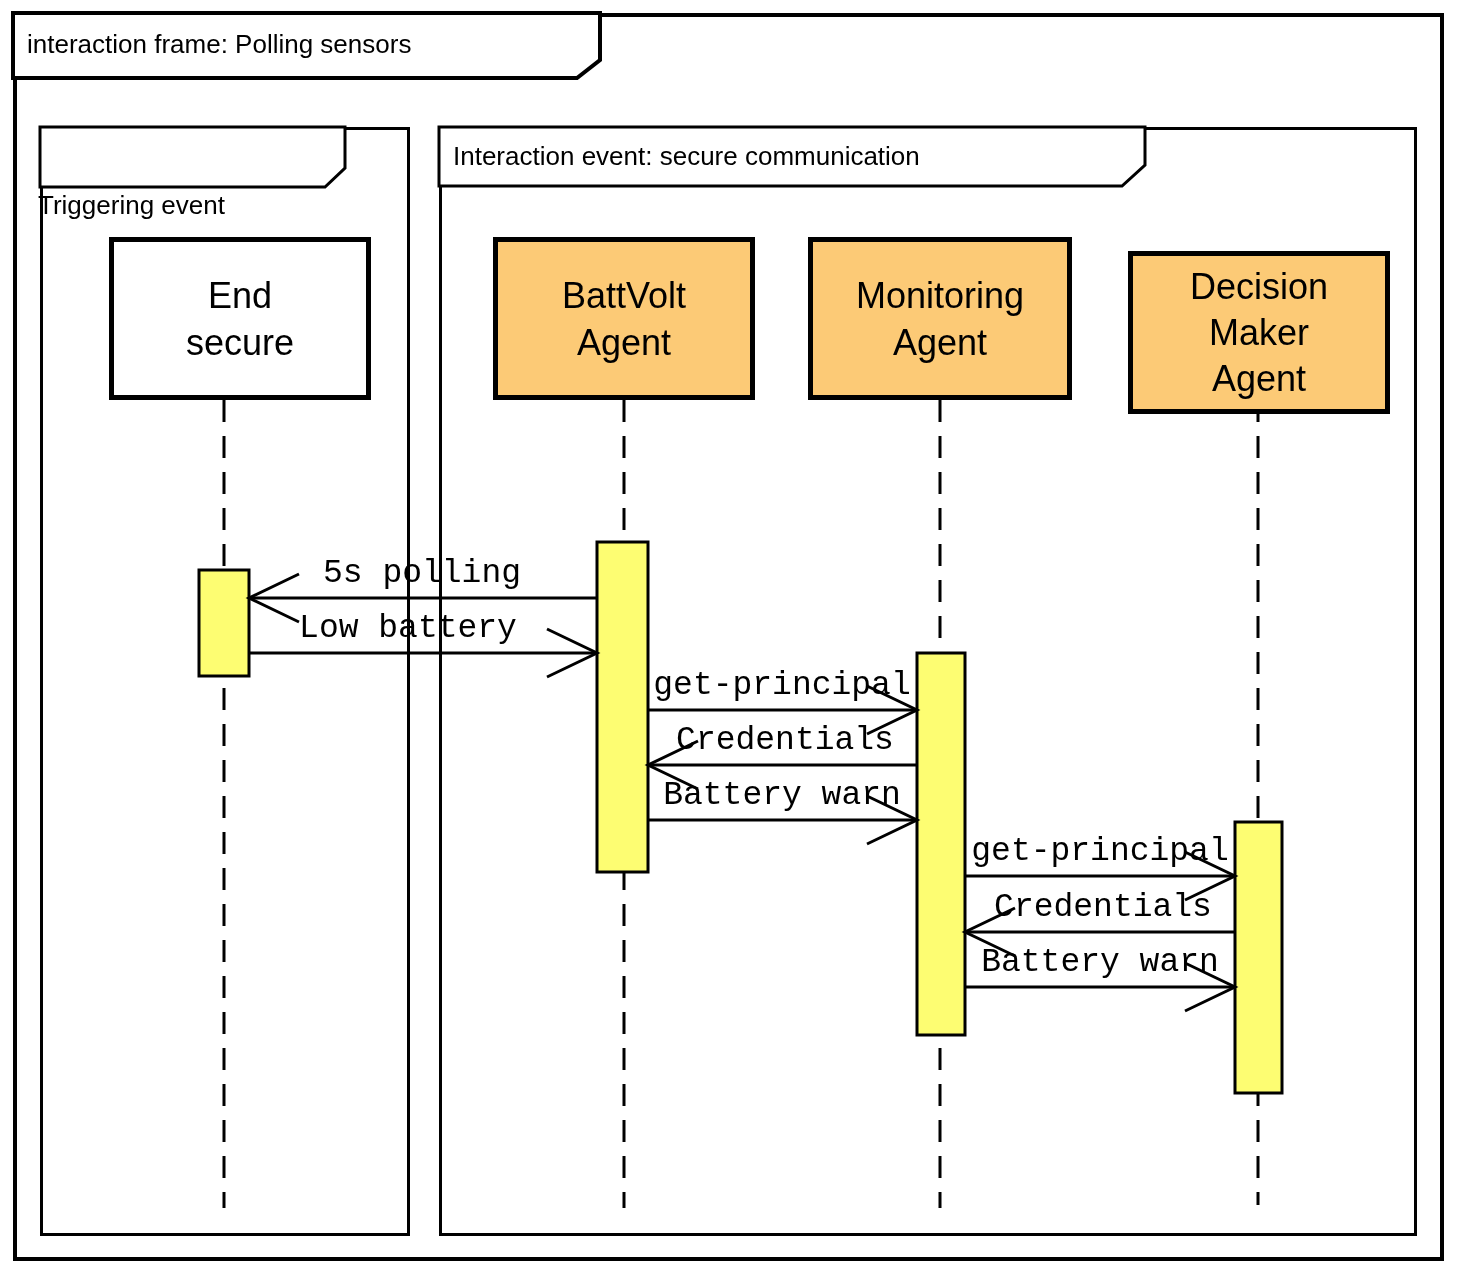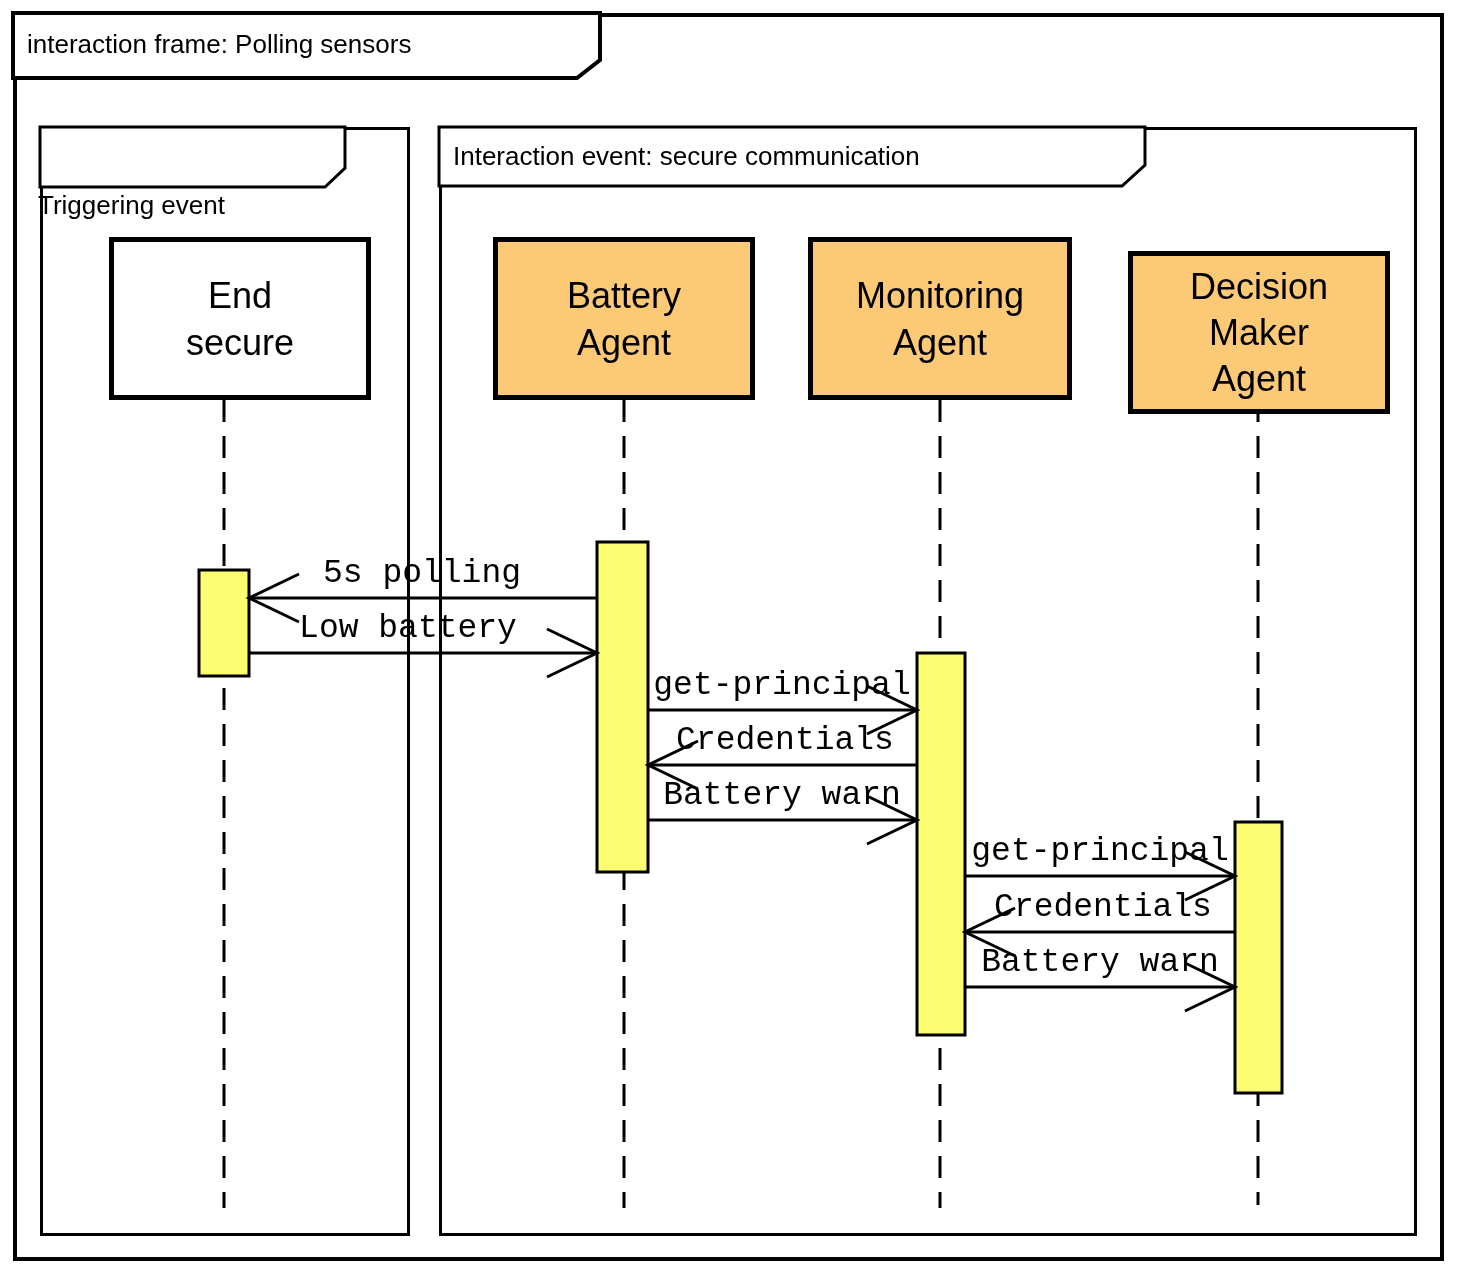--- a/index.html
+++ b/index.html
@@ -114,21 +114,21 @@
     </div>
   <div class="pent-label" style="left:439px;top:129px;width:690px;height:55px;">
       <span>Interaction event: secure communication</span>
     </div>
 
   <div class="head-box" style="left:93px;top:237px;width:262px;height:163px;margin-left:16px;">
     <span>End</span>
     <span>secure</span>
   </div>
   <div class="head-box agent" style="left:493px;top:237px;width:262px;height:163px;">
-    <span>Battery</span>
+    <span>BattVolt</span>
     <span>Agent</span>
   </div>
   <div class="head-box agent" style="left:808px;top:237px;width:264px;height:163px;align-items:center;">
     <span>Monitoring</span>
     <span>Agent</span>
   </div>
   <div class="head-box agent" style="left:1128px;top:251px;width:262px;height:163px;line-height:46px;">
     <span>Decision</span>
     <span>Maker</span>
     <span>Agent</span>

